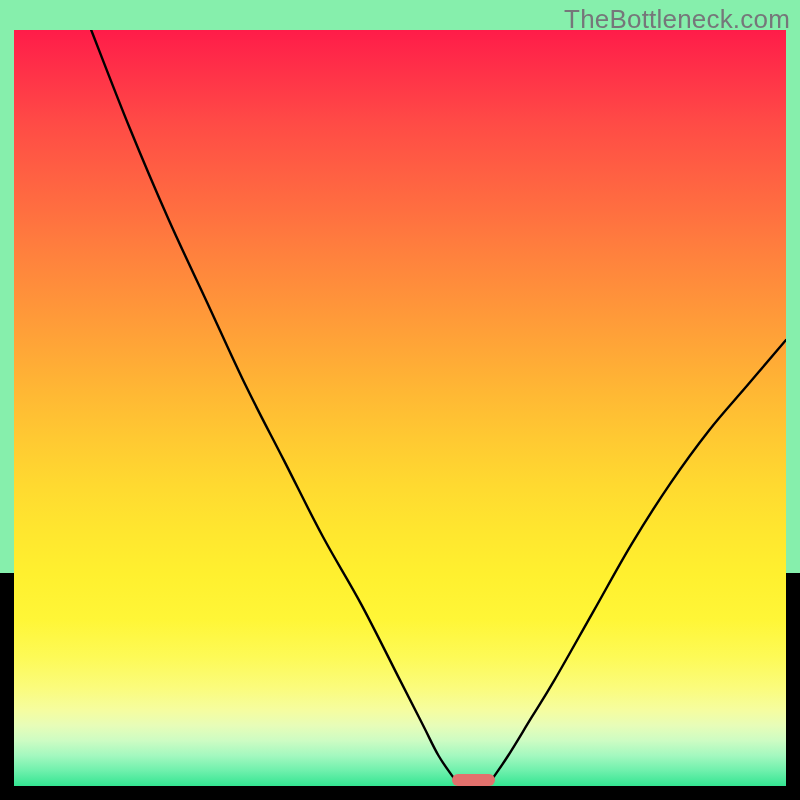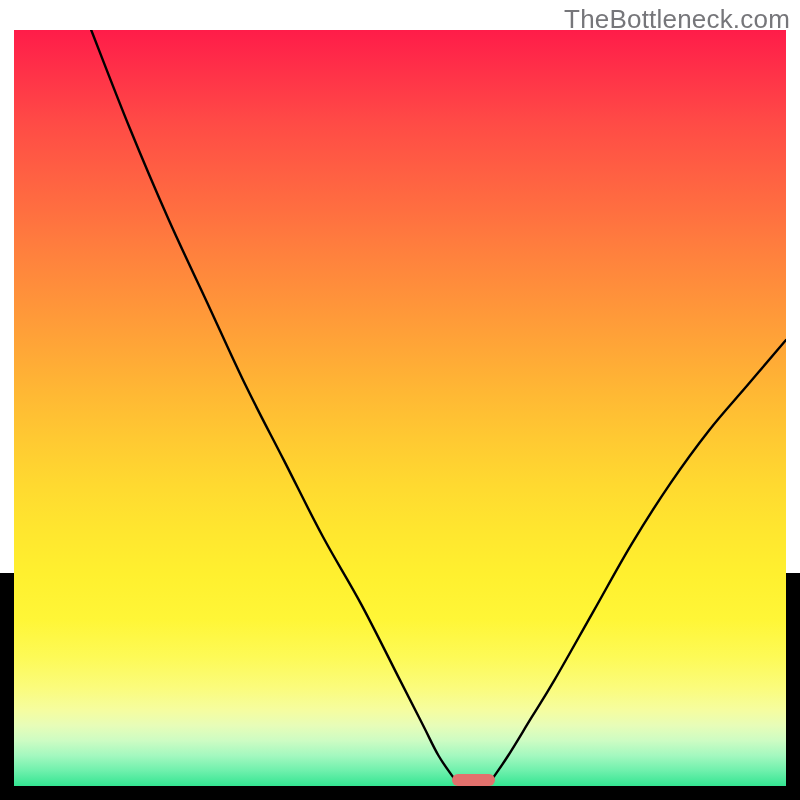--- a/index.html
+++ b/index.html
@@ -8,21 +8,21 @@
     width: 800px;
     height: 800px;
     overflow: hidden;
     background: #000;
     font-family: Arial, Helvetica, sans-serif;
   }
   .frame {
     position: relative;
     width: 800px;
     height: 573px;
-    background: #ffffff;
+    background: #86efac;
   }
   .watermark {
     position: absolute;
     top: 4px;
     right: 10px;
     font-size: 26px;
     font-weight: 500;
     color: #76767a;
     letter-spacing: 0.2px;
     z-index: 10;

